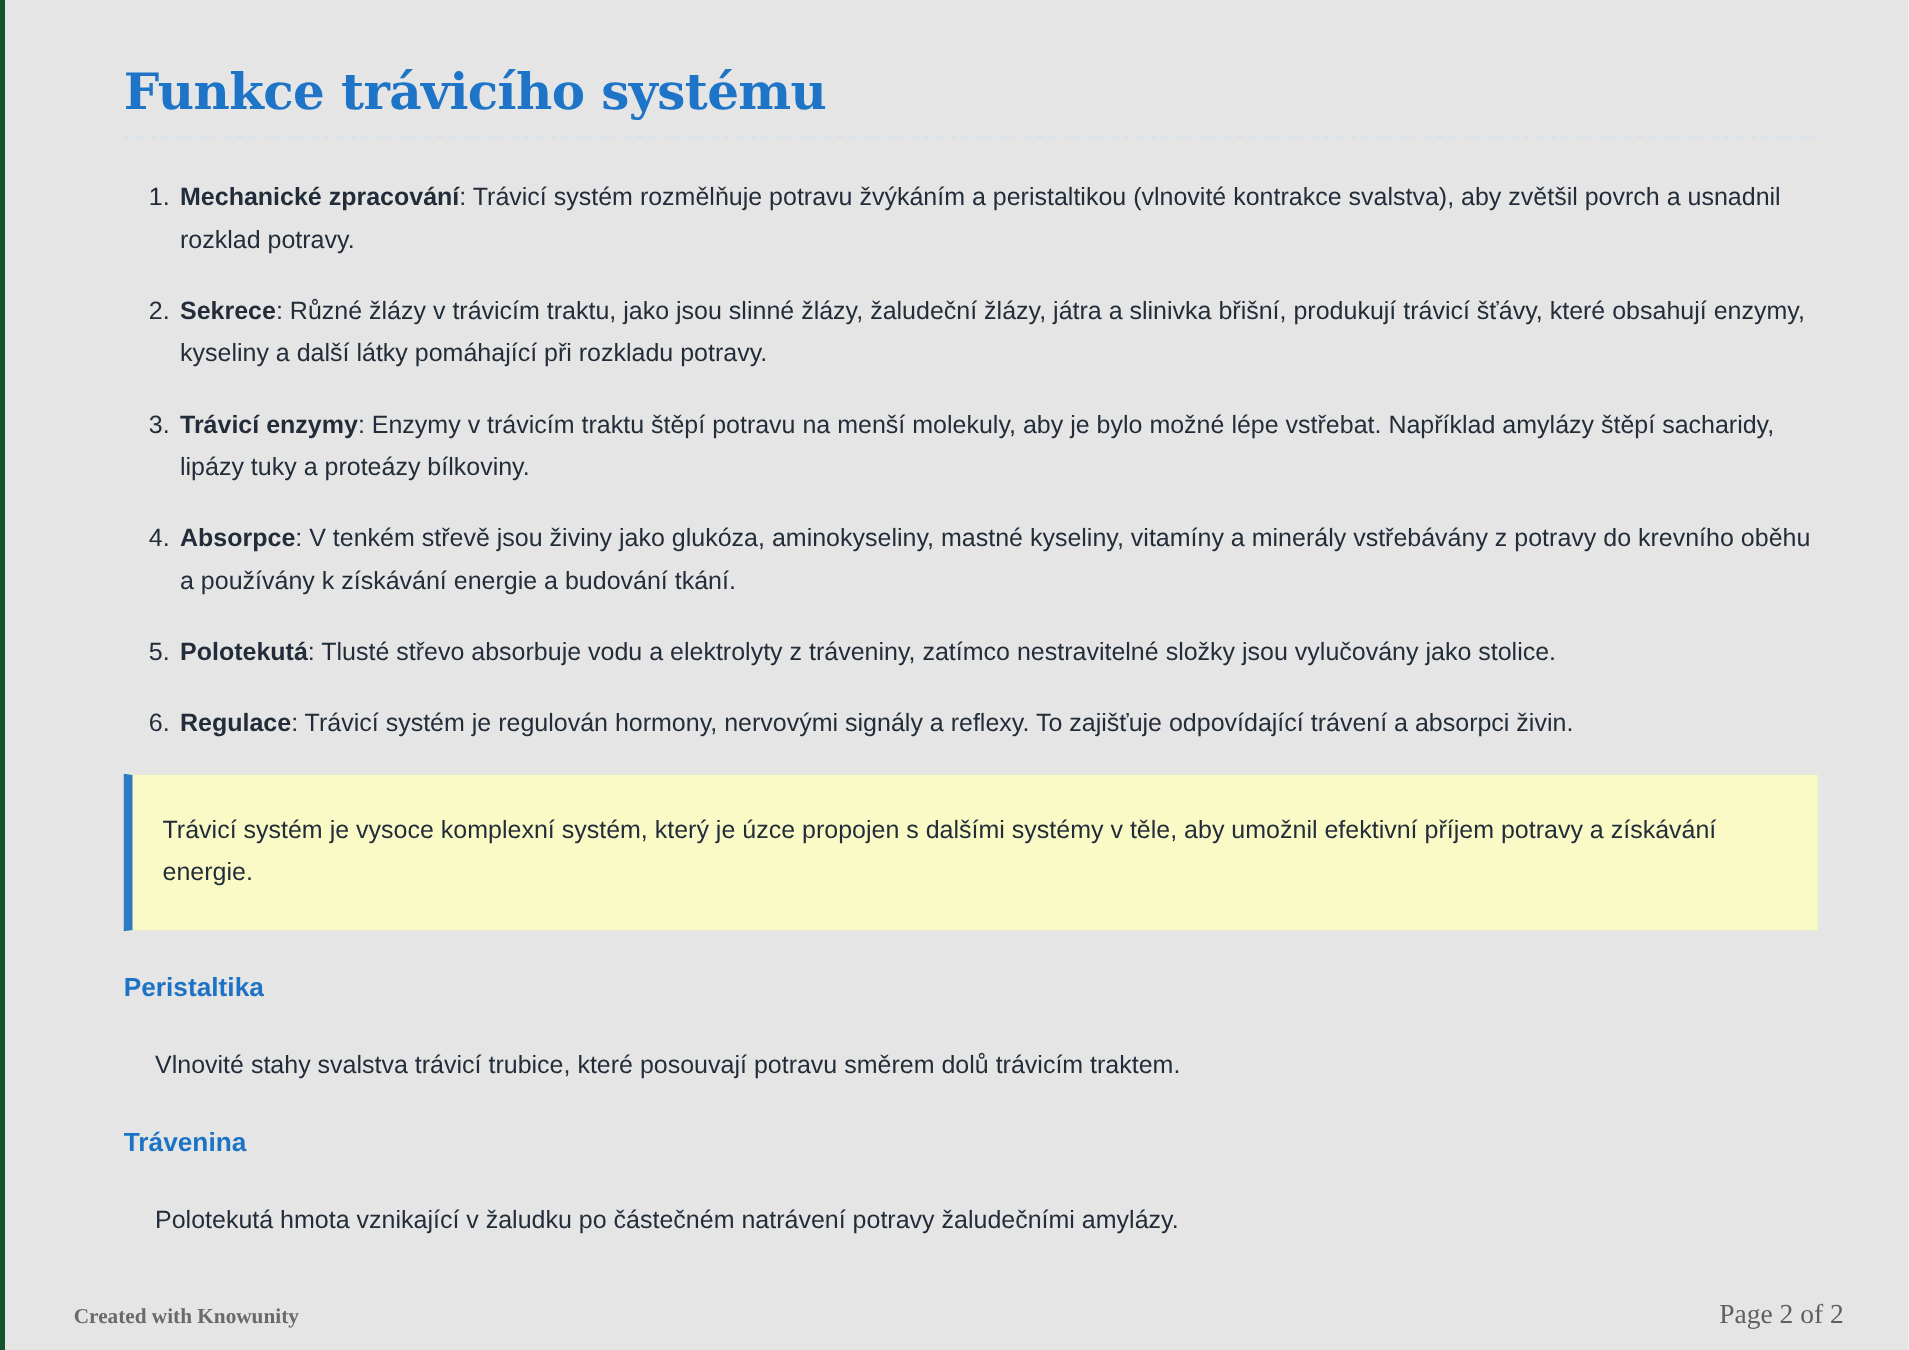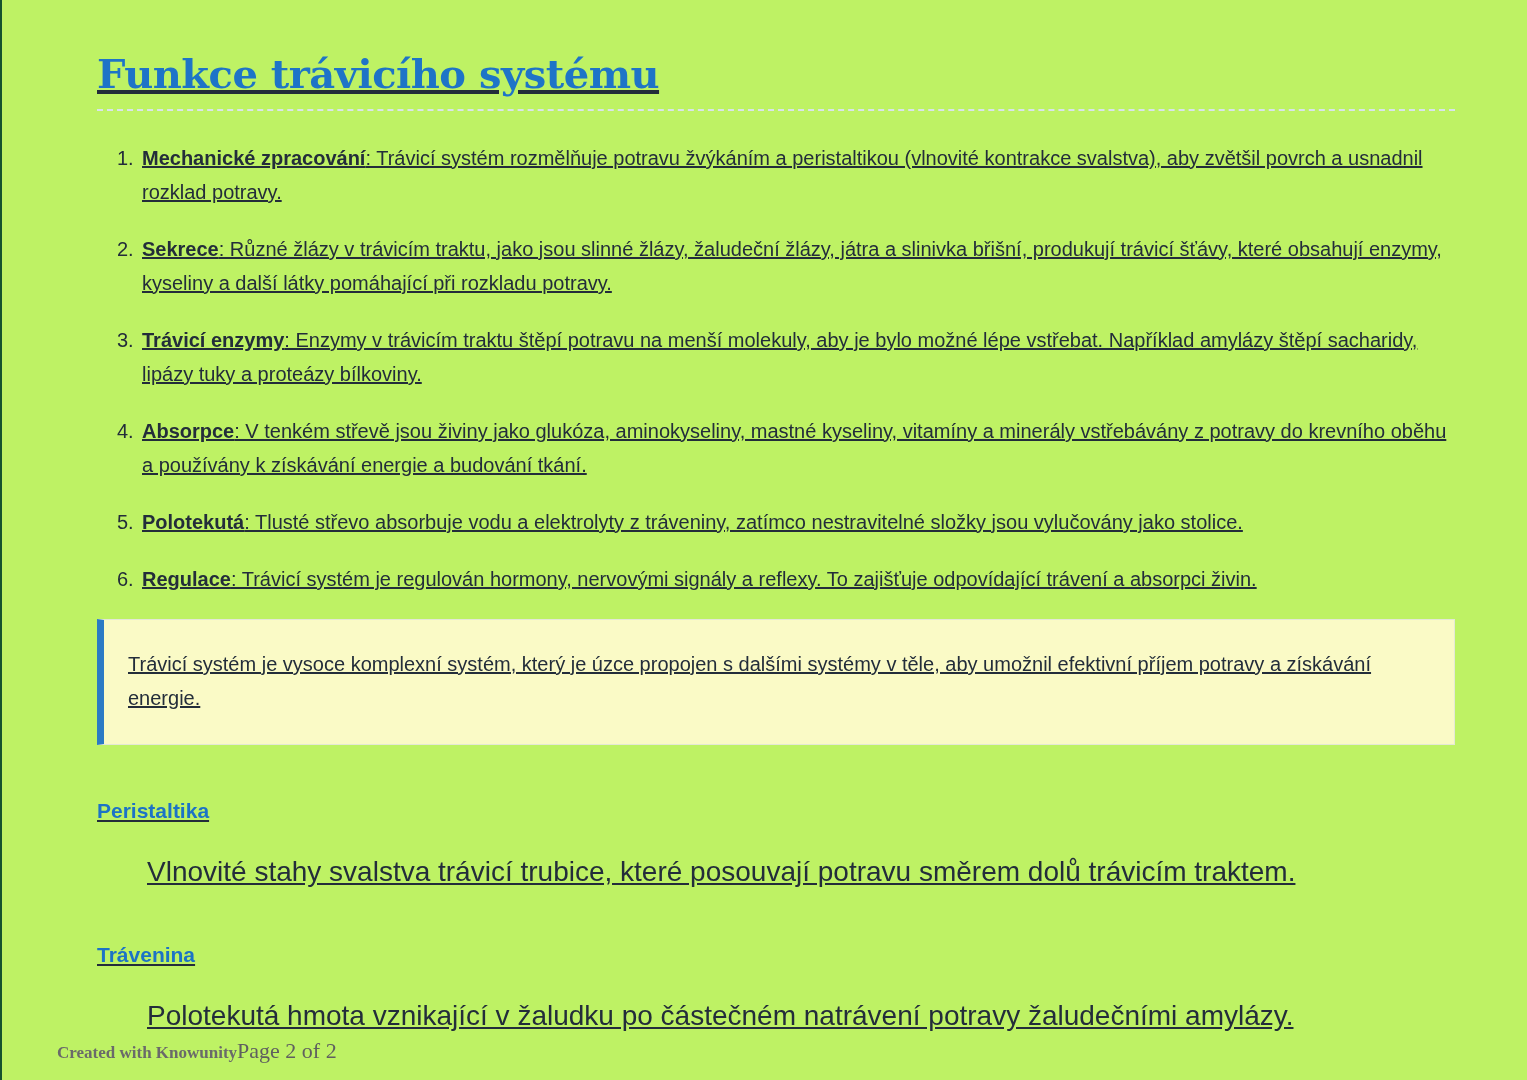--- a/index.html
+++ b/index.html
@@ -5,23 +5,22 @@
   * { margin: 0; padding: 0; box-sizing: border-box; }
   html, body { width: 1527px; height: 1080px; background: #ffffff; overflow: hidden; }
   body {
     font-family: "Liberation Sans", "DejaVu Sans", sans-serif;
     color: #232d3a;
     position: relative;
   }
   .page {
     position: absolute;
     inset: 0;
-    background: #bef264;
-    border-left: 2px solid #14532d;
-    text-decoration: underline;
+    background: #e5e5e5;
+    border-left: 4px solid #14532d;
   }
   .content {
     padding: 50px 72px 0 95px;
   }
   .page-title {
     font-family: "DejaVu Serif", "Liberation Serif", serif;
     font-weight: 700;
     font-size: 40px;
     letter-spacing: -0.5px;
     color: #1e74c7;
@@ -45,36 +44,37 @@
   .callout {
     margin-top: 20px;
     background: #fafac6;
     border: 1px solid #e4e8d6;
     border-left: 7px solid #2b7ac4;
     padding: 27px 34px 29px 24px;
     font-size: 20px;
     line-height: 34px;
   }
   .glossary-heading {
-    margin-top: 54px;
+    margin-top: 34px;
     font-size: 21px;
     font-weight: 700;
     color: #1c73c6;
   }
   .glossary-def {
-    margin: 32px 0 0 50px;
-    font-size: 28px;
+    margin: 32px 0 0 25px;
+    font-size: 20px;
     line-height: 34px;
   }
   .footer {
     position: absolute;
     left: 55px;
     right: 52px;
     bottom: 16px;
     display: flex;
+    justify-content: space-between;
     align-items: baseline;
     font-family: "Liberation Serif", "DejaVu Serif", serif;
   }
   .footer-left {
     font-weight: 700;
     font-size: 17px;
     color: #6a6a6a;
   }
   .footer-right {
     font-size: 22px;

